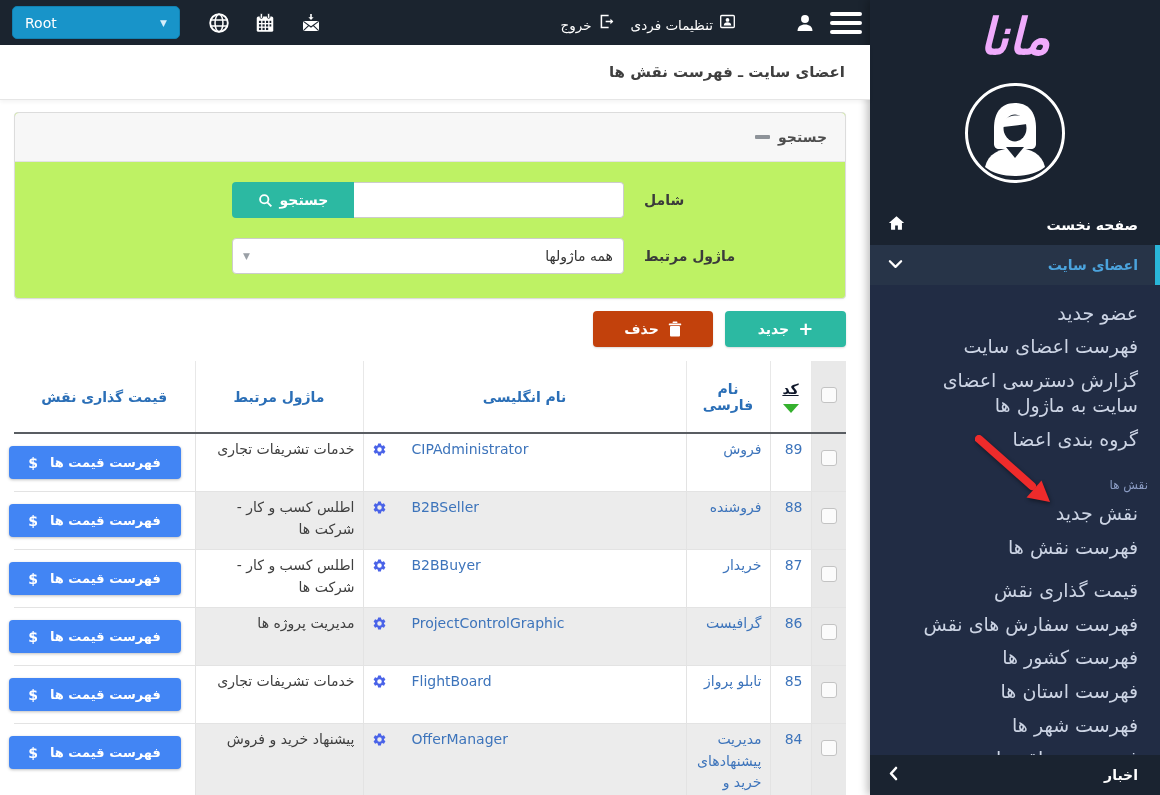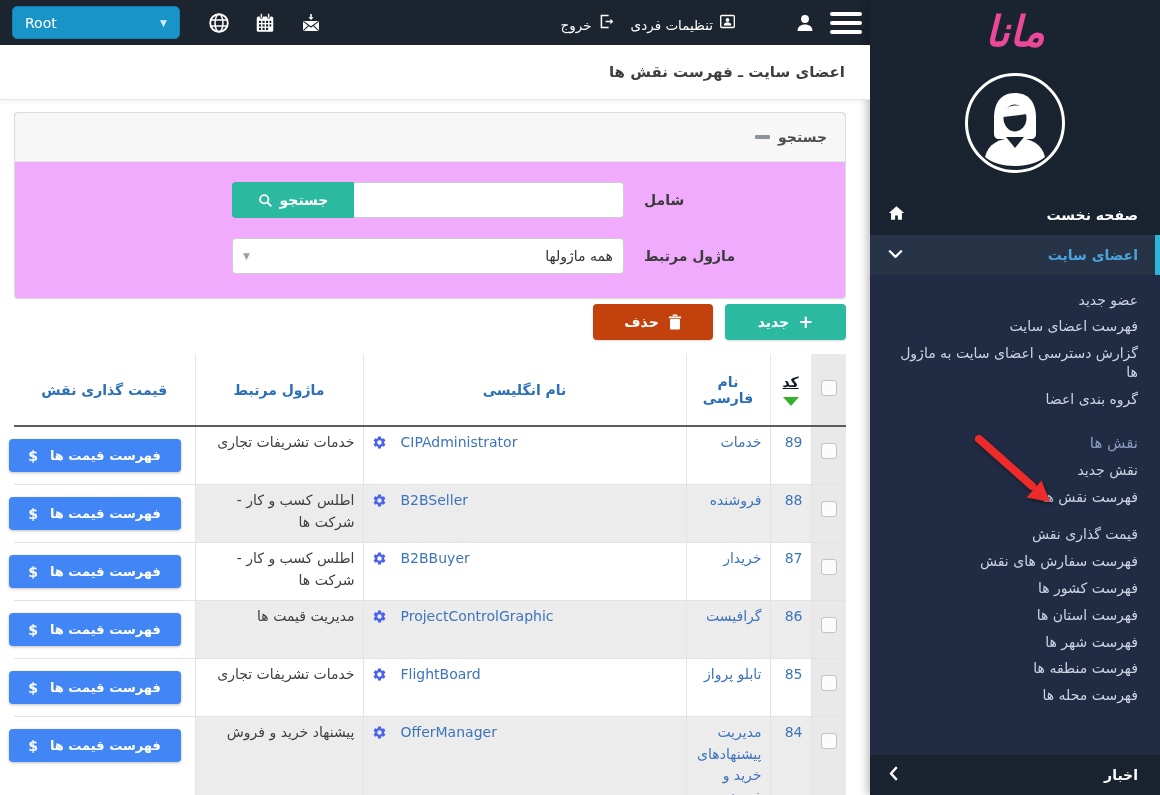--- a/index.html
+++ b/index.html
@@ -27,21 +27,21 @@
   .burger i { display:block; height:4px; border-radius:2px; background:#fff; }
 
   
   .titlebar { height:55px; flex:none; background:#fff; border-bottom:1px solid #e6e6e6;
               box-shadow:0 2px 4px rgba(0,0,0,.05); display:flex; align-items:center;
               direction:rtl; padding:0 25px; font-size:15px; font-weight:700; color:#3f3f3f; z-index:2; }
 
   .content { flex:1; direction:rtl; padding:12px 24px 0 14px; overflow:hidden; }
 
   
-  .panel { border:1px solid #dcdcdc; border-radius:4px; background:#f0abfc; margin-bottom:5px;
+  .panel { border:1px solid #dcdcdc; border-radius:4px; background:#bef264; margin-bottom:12px;
            box-shadow:0 1px 2px rgba(0,0,0,.04); }
   .panel-head { background:#f7f7f7; border-bottom:1px solid #e3e3e3; border-radius:4px 4px 0 0;
                 padding:16px 18px; display:flex; align-items:center; gap:8px;
                 font-size:14px; font-weight:700; color:#4e4e4e; }
   .minus-icon { width:15px; height:4px; background:#8e9399; border-radius:1px; cursor:pointer; }
   .panel-body { padding:20px 0 24px; }
   .form-row { display:flex; direction:rtl; align-items:center; margin-bottom:20px; }
   .form-row:last-child { margin-bottom:0; }
   .form-label { width:221px; flex:none; display:flex; justify-content:flex-end; padding-left:20px;
                 font-size:14px; font-weight:700; color:#3b3b3b; }
@@ -81,46 +81,46 @@
   td.cb-cell, th.cb-cell { background:#e9e9e9 !important; text-align:center; vertical-align:middle; }
   tr td.cb-cell { vertical-align:top; padding-top:16px; }
   .checkbox { display:inline-block; width:16px; height:16px; background:#fbfbfb; border:1px solid #c3c3c3;
               border-radius:3px; cursor:pointer; }
   td.code-cell, td.fa-cell { text-align:right; }
   td.code-cell a, td.fa-cell a { color:#3d74bb; text-decoration:none; cursor:pointer; }
   th.code-th a { color:#0f172a; text-decoration:underline; cursor:pointer; }
   .sort-down { width:0; height:0; margin:7px auto 0; border-left:8px solid transparent;
                border-right:8px solid transparent; border-top:9px solid #35b12e; }
   td.en-cell { direction:ltr; text-align:left; }
-  .en-wrap { display:inline-flex; direction:ltr; align-items:center; gap:14px; }
+  .en-wrap { display:inline-flex; direction:ltr; align-items:center; gap:25px; }
   .en-wrap a { color:#3d74bb; text-decoration:none; cursor:pointer; font-size:14px; }
   td.price-cell { background:#fff !important; padding:12px 14px; }
   .price-btn { background:#4285f4; color:#fff; border:none; border-radius:4px; height:33px; min-width:172px;
                display:inline-flex; direction:rtl; align-items:center; justify-content:center; gap:12px;
                font-size:13px; font-weight:700; cursor:pointer; box-shadow:0 1px 3px rgba(0,0,0,.25);
                font-family:"DejaVu Sans", sans-serif; }
   .dollar { font-size:14px; font-weight:700; }
 
   
   .sidebar { width:290px; flex:none; background:#1a2330; display:flex; flex-direction:column;
              position:relative; box-shadow:-3px 0 8px rgba(0,0,0,.25); }
-  .logo { text-align:center; padding-top:6px; color:#ec4899; font-size:42px; font-weight:700;
+  .logo { text-align:center; padding-top:6px; color:#f0abfc; font-size:50px; font-weight:700;
           font-style:italic; line-height:1.25; letter-spacing:-2px; }
   .avatar { width:104px; height:104px; margin:12px auto 14px; border-radius:50%; }
   .side-row { height:40px; flex:none; display:flex; direction:rtl; align-items:center;
               justify-content:space-between; padding:0 22px 0 18px; color:#fff; font-size:14px;
               font-weight:700; cursor:pointer; }
   .home-row { margin-top:6px; }
   .active-row { background:#273448; color:#4ba3dc; position:relative; }
   .active-row::after { content:""; position:absolute; left:auto; right:0; top:0; bottom:0; width:5px;
                        background:#29b6d9; }
   .submenu { flex:1; background:#212c44; padding:12px 0 0; overflow:hidden; }
-  .sub-item { display:block; text-align:right; padding:4px 22px; color:#ccd4e4; font-size:14px;
+  .sub-item { display:block; text-align:right; padding:4px 22px; color:#ccd4e4; font-size:19px;
               cursor:pointer; text-decoration:none; line-height:1.35; }
-  .sub-section { text-align:right; padding:4px 22px; color:#8b9cc4; font-size:15px; line-height:1.35; }
+  .sub-section { text-align:right; padding:4px 12px; color:#8b9cc4; font-size:12px; line-height:1.35; }
   .mt16 { margin-top:16px; }
   .mt8 { margin-top:10px; }
   .mt22 { margin-top:24px; }
   .news-row { background:#1a2330; }
   .annotation-arrow { position:absolute; left:102px; top:434px; pointer-events:none;
                       filter:drop-shadow(1px 2px 2px rgba(0,0,0,.45)); }
 </style>
 </head>
 <body>
 
@@ -277,21 +277,21 @@
           <th>نام انگلیسی</th>
           <th>ماژول مرتبط</th>
           <th>قیمت گذاری نقش</th>
         </tr>
         </thead>
         <tbody>
 
         <tr class="odd">
           <td class="cb-cell"><span class="checkbox"></span></td>
           <td class="code-cell"><a>89</a></td>
-          <td class="fa-cell"><a>خدمات</a></td>
+          <td class="fa-cell"><a>فروش</a></td>
           <td class="en-cell"><span class="en-wrap">
                   <svg width="15" height="15" viewBox="0 0 24 24" fill="#4a63e8">
                     <path d="M19.14 12.94c.04-.3.06-.61.06-.94 0-.32-.02-.64-.07-.94l2.03-1.58a.49.49 0 00.12-.61l-1.92-3.32a.49.49 0 00-.59-.22l-2.39.96c-.5-.38-1.03-.7-1.62-.94l-.36-2.54a.48.48 0 00-.48-.41h-3.84a.48.48 0 00-.47.41l-.36 2.54c-.59.24-1.13.57-1.62.94l-2.39-.96a.49.49 0 00-.59.22L2.74 8.87a.48.48 0 00.12.61l2.03 1.58c-.05.3-.09.63-.09.94s.02.64.07.94l-2.03 1.58a.49.49 0 00-.12.61l1.92 3.32c.12.22.37.29.59.22l2.39-.96c.5.38 1.03.7 1.62.94l.36 2.54c.05.24.24.41.48.41h3.84c.24 0 .44-.17.47-.41l.36-2.54c.59-.24 1.13-.56 1.62-.94l2.39.96c.22.08.47 0 .59-.22l1.92-3.32a.49.49 0 00-.12-.61l-2.01-1.58zM12 15.6A3.6 3.6 0 1112 8.4a3.6 3.6 0 010 7.2z"></path>
                   </svg>
                   <a>CIPAdministrator</a>
                 </span></td>
           <td class="mod-cell">خدمات تشریفات تجاری</td>
           <td class="price-cell"><button class="price-btn">
                   <span>فهرست قیمت ها</span>
                   <span class="dollar">$</span>
@@ -335,21 +335,21 @@
         <tr class="even">
           <td class="cb-cell"><span class="checkbox"></span></td>
           <td class="code-cell"><a>86</a></td>
           <td class="fa-cell"><a>گرافیست</a></td>
           <td class="en-cell"><span class="en-wrap">
                   <svg width="15" height="15" viewBox="0 0 24 24" fill="#4a63e8">
                     <path d="M19.14 12.94c.04-.3.06-.61.06-.94 0-.32-.02-.64-.07-.94l2.03-1.58a.49.49 0 00.12-.61l-1.92-3.32a.49.49 0 00-.59-.22l-2.39.96c-.5-.38-1.03-.7-1.62-.94l-.36-2.54a.48.48 0 00-.48-.41h-3.84a.48.48 0 00-.47.41l-.36 2.54c-.59.24-1.13.57-1.62.94l-2.39-.96a.49.49 0 00-.59.22L2.74 8.87a.48.48 0 00.12.61l2.03 1.58c-.05.3-.09.63-.09.94s.02.64.07.94l-2.03 1.58a.49.49 0 00-.12.61l1.92 3.32c.12.22.37.29.59.22l2.39-.96c.5.38 1.03.7 1.62.94l.36 2.54c.05.24.24.41.48.41h3.84c.24 0 .44-.17.47-.41l.36-2.54c.59-.24 1.13-.56 1.62-.94l2.39.96c.22.08.47 0 .59-.22l1.92-3.32a.49.49 0 00-.12-.61l-2.01-1.58zM12 15.6A3.6 3.6 0 1112 8.4a3.6 3.6 0 010 7.2z"></path>
                   </svg>
                   <a>ProjectControlGraphic</a>
                 </span></td>
-          <td class="mod-cell">مدیریت قیمت ها</td>
+          <td class="mod-cell">مدیریت پروژه ها</td>
           <td class="price-cell"><button class="price-btn">
                   <span>فهرست قیمت ها</span>
                   <span class="dollar">$</span>
                 </button></td>
         </tr>
 
         <tr class="odd">
           <td class="cb-cell"><span class="checkbox"></span></td>
           <td class="code-cell"><a>85</a></td>
           <td class="fa-cell"><a>تابلو پرواز</a></td>

